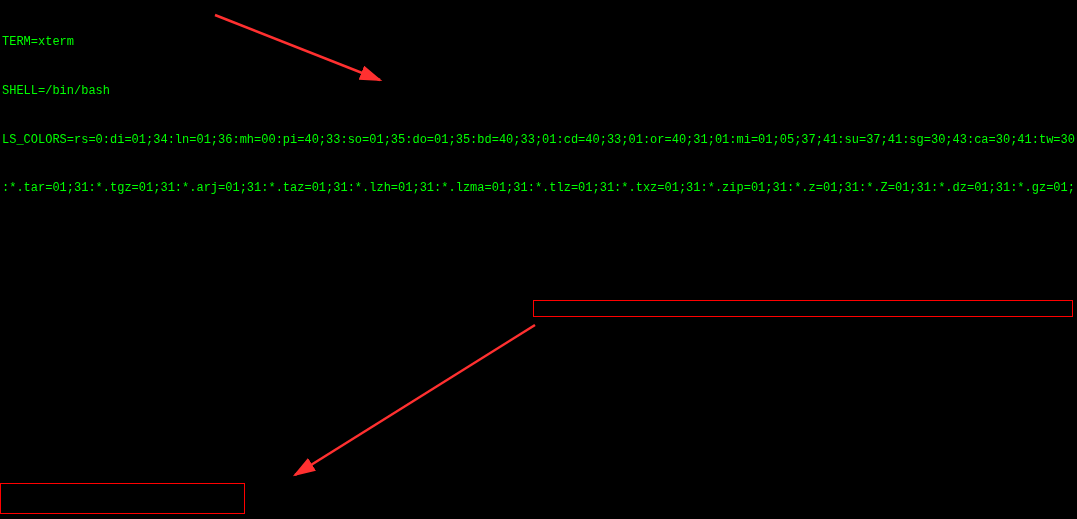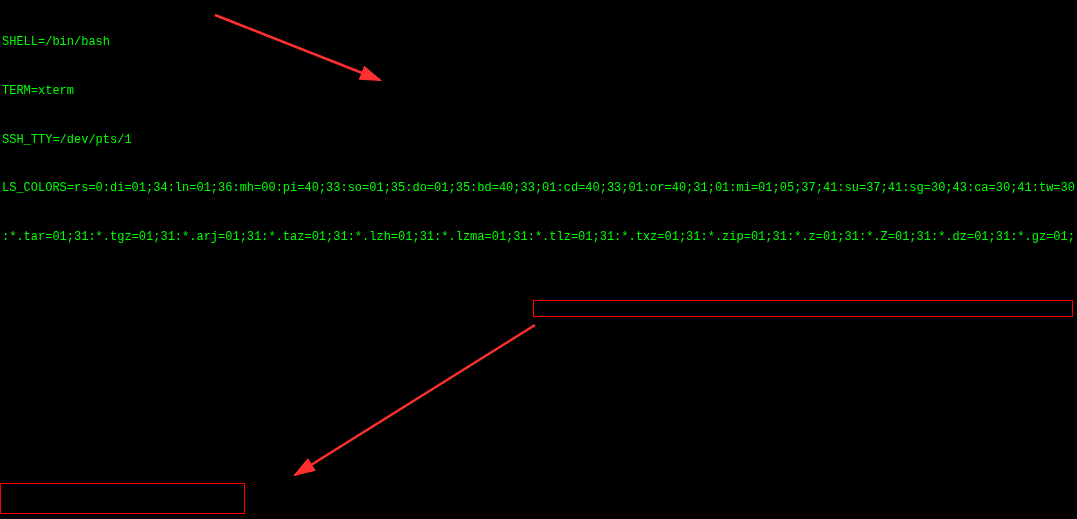--- a/index.html
+++ b/index.html
@@ -49,23 +49,22 @@
       pointer-events: none;
     }
     .arrow svg {
       overflow: visible;
     }
   </style>
 </head>
 <body>
 
 <div class="terminal">
+  <div class="line">TERM=xterm</div>
   <div class="line">SHELL=/bin/bash</div>
-  <div class="line">TERM=xterm</div>
-  <div class="line">SSH_TTY=/dev/pts/1</div>
   <div class="line">LS_COLORS=rs=0:di=01;34:ln=01;36:mh=00:pi=40;33:so=01;35:do=01;35:bd=40;33;01:cd=40;33;01:or=40;31;01:mi=01;05;37;41:su=37;41:sg=30;43:ca=30;41:tw=30;42:o</div>
   <div class="line">:*.tar=01;31:*.tgz=01;31:*.arj=01;31:*.taz=01;31:*.lzh=01;31:*.lzma=01;31:*.tlz=01;31:*.txz=01;31:*.zip=01;31:*.z=01;31:*.Z=01;31:*.dz=01;31:*.gz=01;31:*.</div>
   
   
   
   
   
   
   
   

